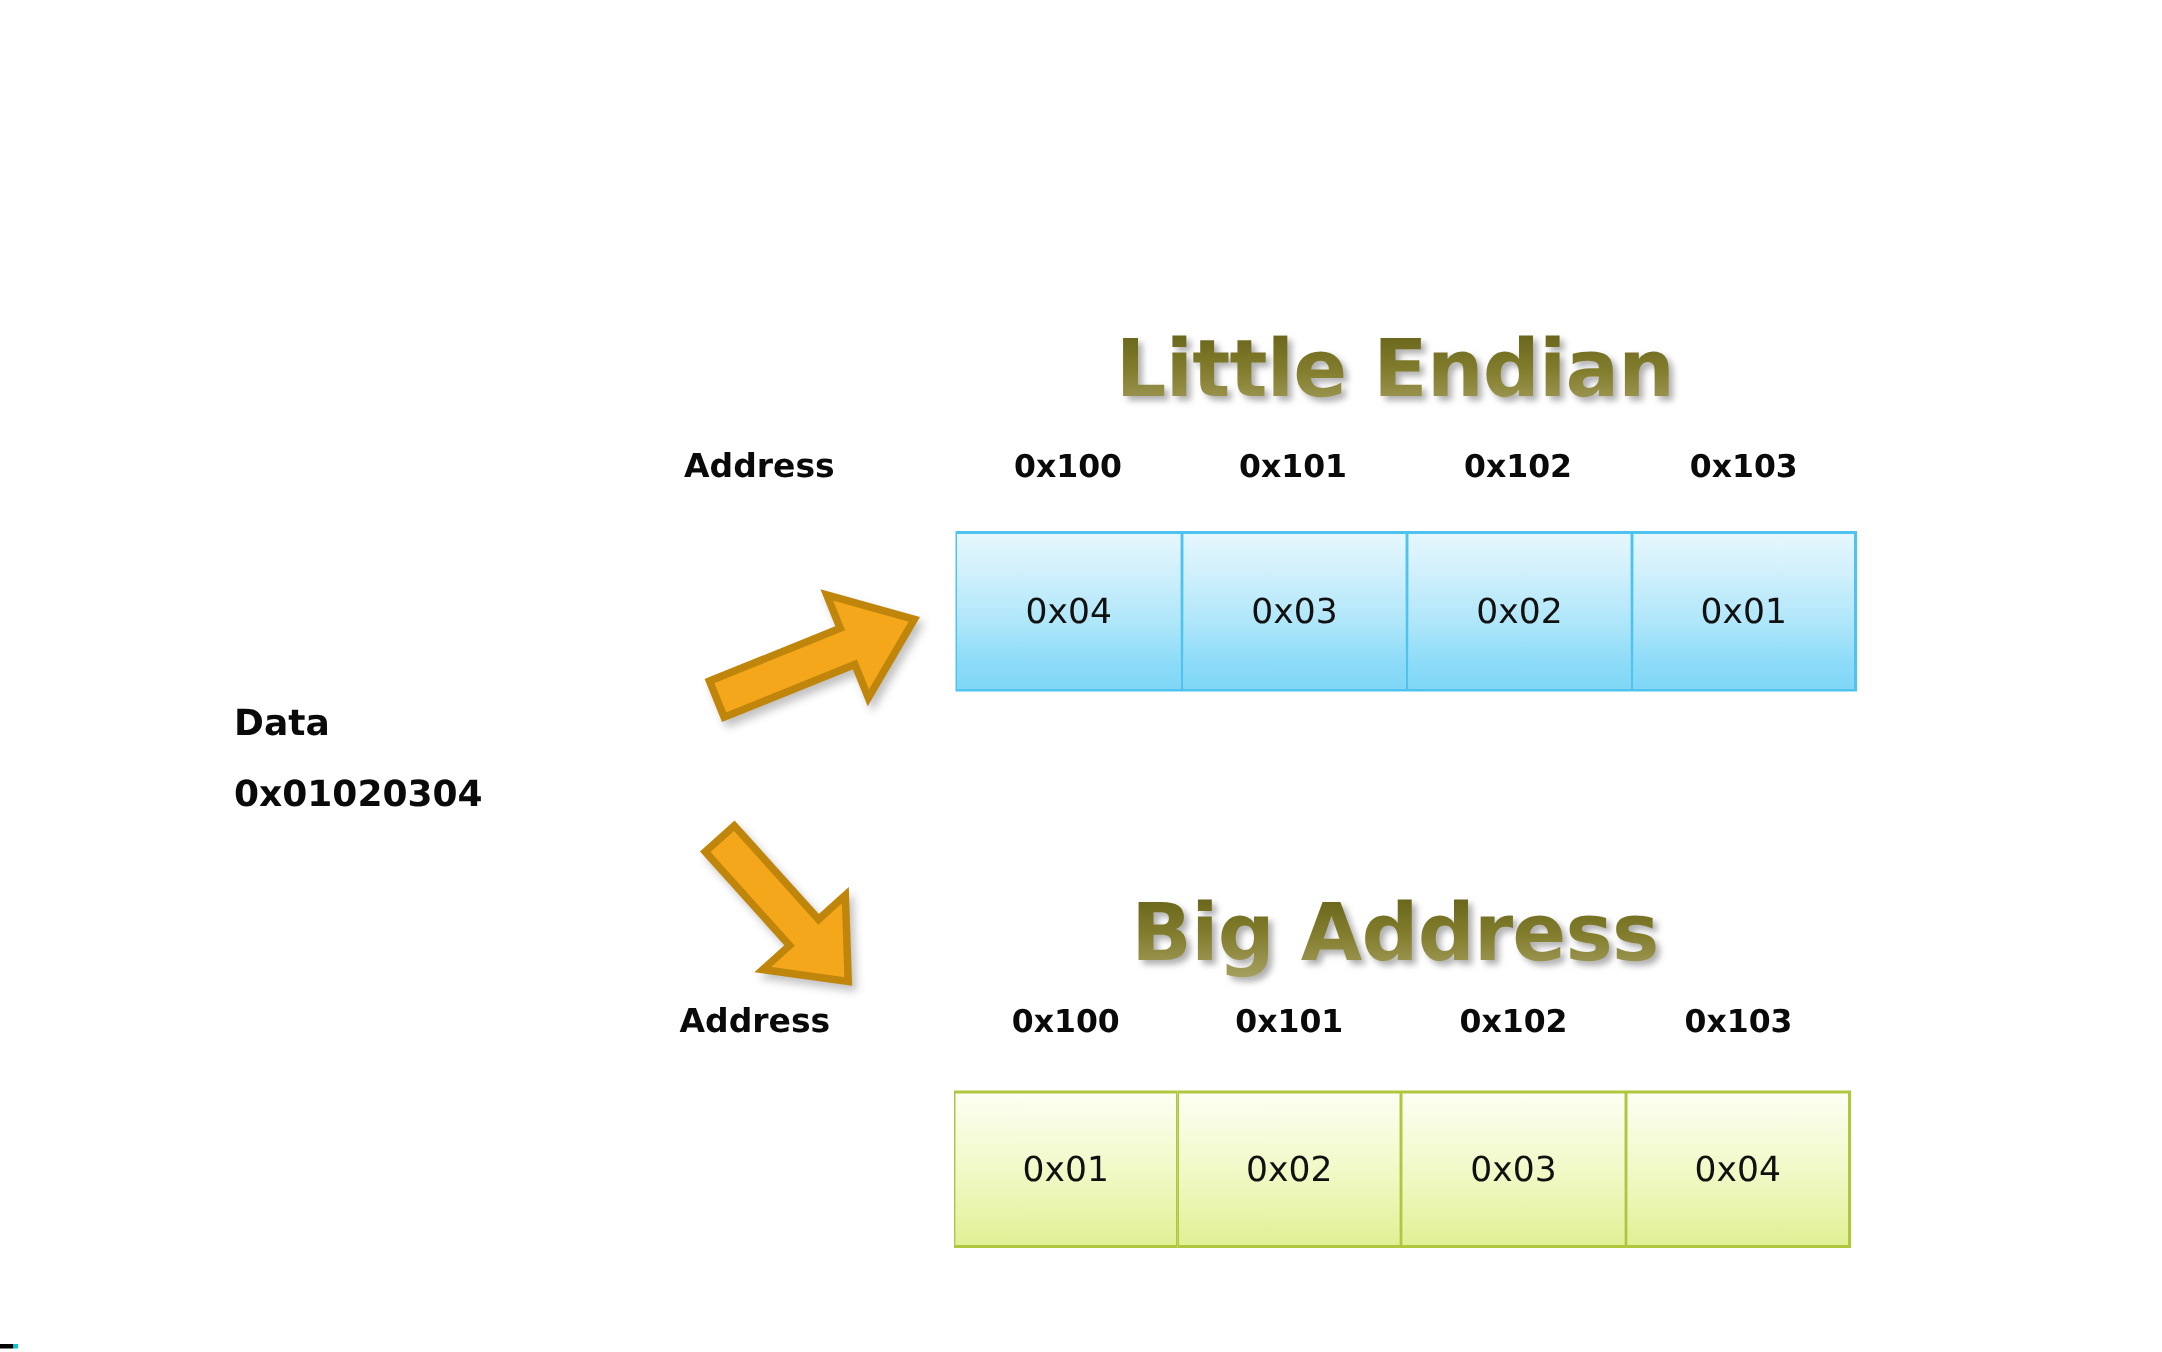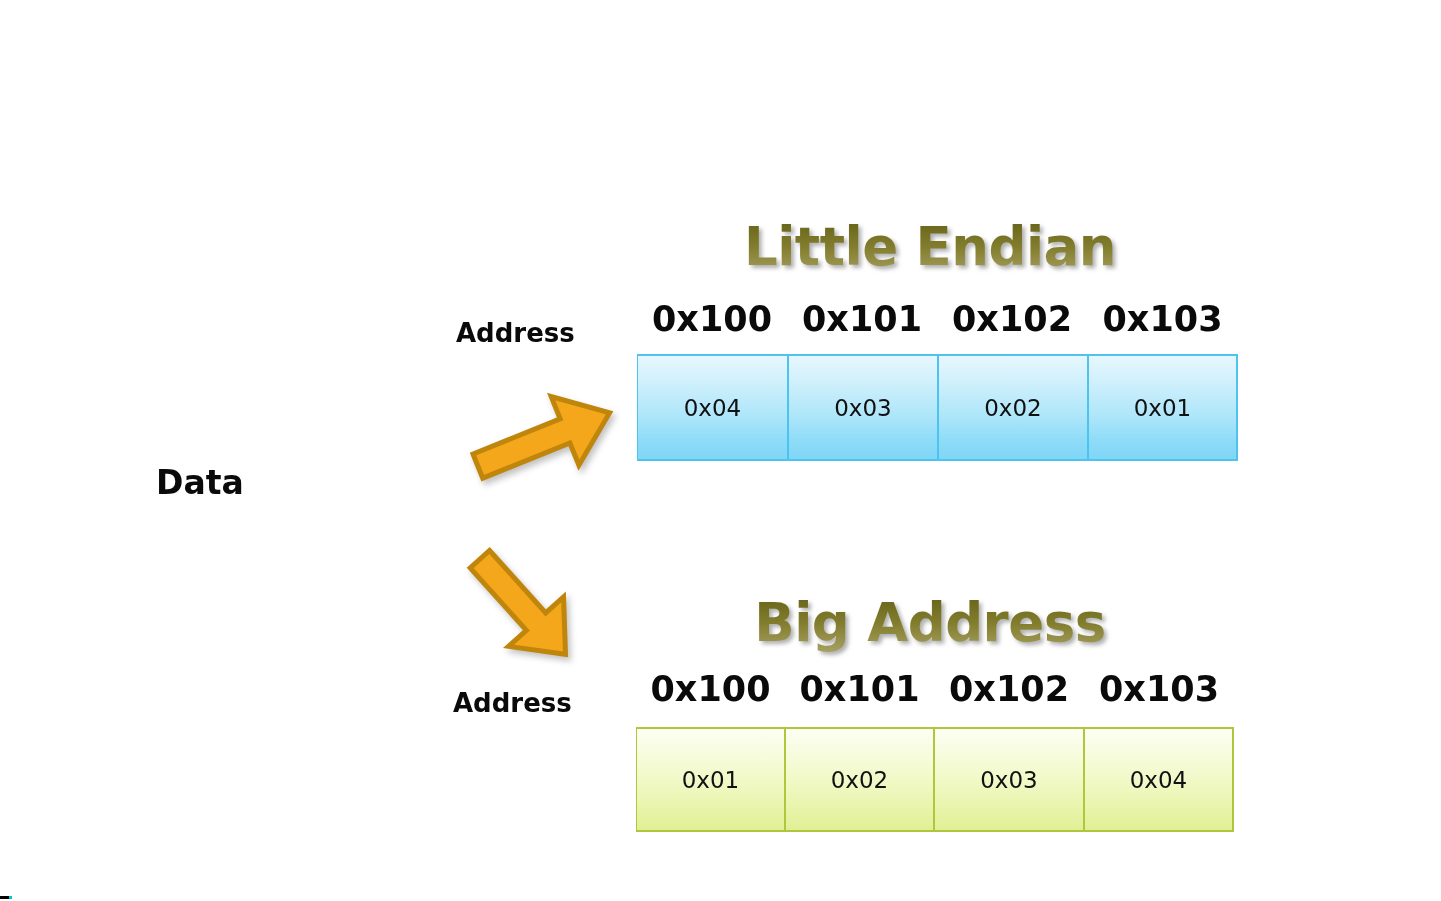--- a/index.html
+++ b/index.html
@@ -47,38 +47,37 @@
 
   
   .lbl {
     position: absolute;
     font-family: "DejaVu Sans", "Liberation Sans", sans-serif;
     font-weight: bold;
     color: #0a0a0a;
     white-space: nowrap;
   }
   .addr-label {
-    font-size: 26px;
+    font-size: 22px;
     letter-spacing: 0px;
-    margin-top: 19px;
   }
   .data-label {
-    font-size: 33px;
+    font-size: 24px;
     line-height: 47px;
   }
 
   
   .addr-row {
     position: absolute;
     display: flex;
   }
   .addr-row .addr-cell {
     font-family: "DejaVu Sans", "Liberation Sans", sans-serif;
     font-weight: bold;
-    font-size: 35px;
+    font-size: 21px;
     color: #0a0a0a;
     text-align: center;
     white-space: nowrap;
   }
 
   
   .mem-table {
     position: absolute;
     display: flex;
     box-sizing: border-box;
@@ -177,20 +176,21 @@
   <div class="mem-table blue" style="left:637px; top:354px; width:601px; height:107px;">
     <div class="shadow-layer"></div>
     <div class="mem-cell" style="width:151px; height:107px;">0x04</div>
     <div class="mem-cell" style="width:150px; height:107px;">0x03</div>
     <div class="mem-cell" style="width:150px; height:107px;">0x02</div>
     <div class="mem-cell" style="width:150px; height:107px;">0x01</div>
   </div>
 
   <div class="lbl data-label" style="left:156px; top:459px;">
     <div>Data</div>
+    <div>0x01020304</div>
   </div>
 
   <div class="arrow" style="left:455px; top:386px; width:170px; height:110px;">
     <svg width="170" height="110" viewBox="0 0 170 110">
       <g transform="rotate(-22 85 55)">
         <path d="M 18 42
                  L 112 42
                  L 112 18
                  L 160 55
                  L 112 92

